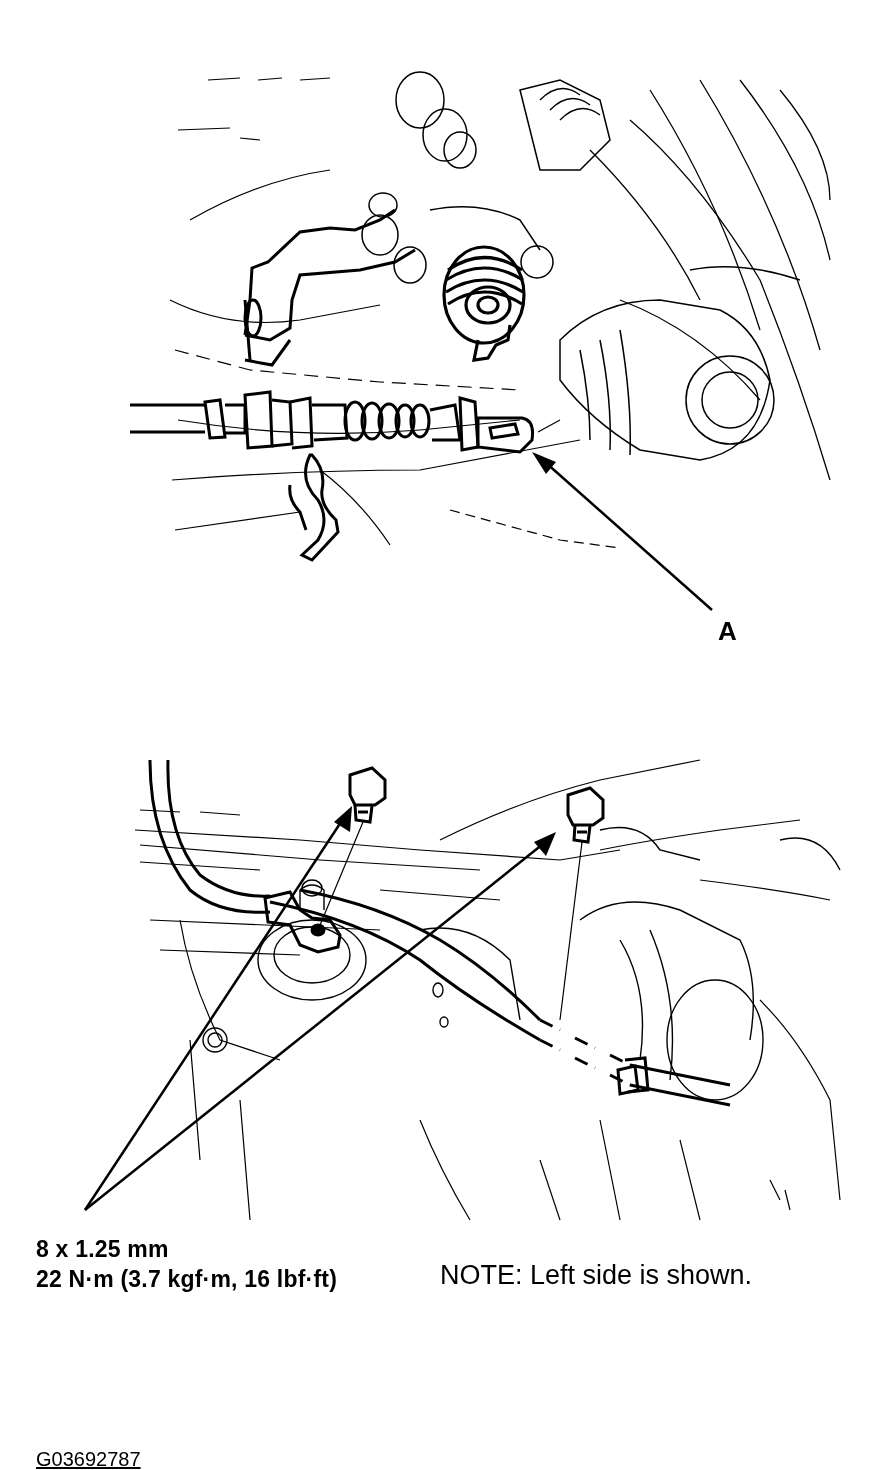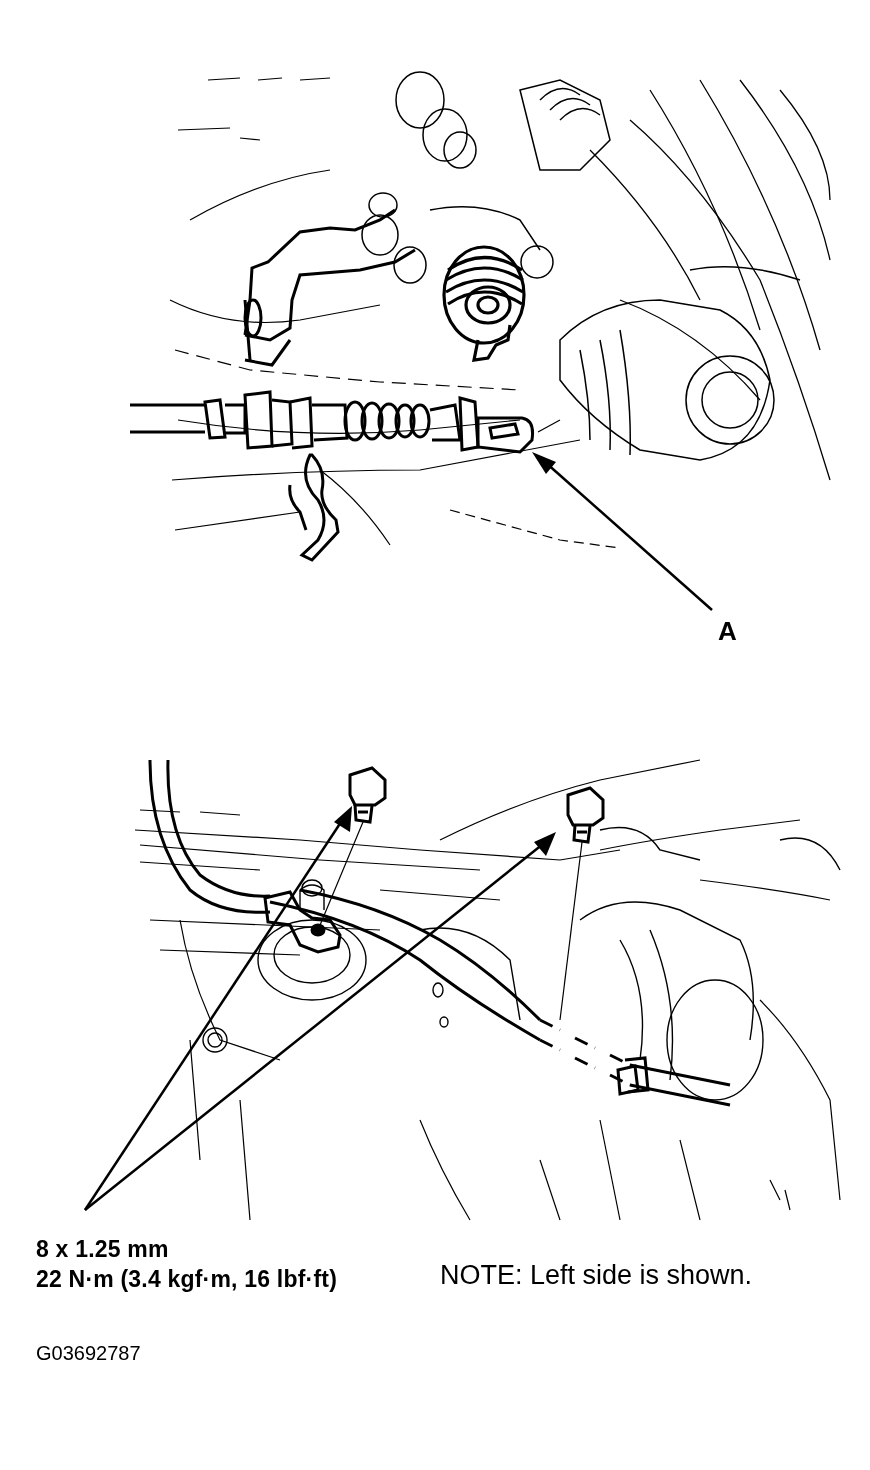--- a/index.html
+++ b/index.html
@@ -13,21 +13,21 @@
       font-family: "Liberation Sans", sans-serif;
     }
     #callout-a { left: 718px; top: 618px; }
     .spec {
       position: absolute; left: 36px; font-weight: bold; font-size: 23px; line-height: 30px;
       font-family: "Liberation Sans", sans-serif; letter-spacing: 0.2px;
     }
     #spec-size { top: 1234px; }
     #spec-torque { top: 1264px; }
     #note { position: absolute; left: 440px; top: 1260px; font-size: 27px; font-family: "Liberation Sans", sans-serif; }
-    #fig-id { position: absolute; left: 36px; top: 1342px; font-size: 20px; font-family: "Liberation Sans", sans-serif; }
+    #fig-id { position: absolute; left: 36px; top: 1448px; font-size: 20px; font-family: "Liberation Sans", sans-serif; text-decoration: underline; }
   </style>
 </head>
 <body>
 
 <div class="fig" id="fig-top">
   <svg width="870" height="680" viewBox="0 0 870 680" fill="none" stroke="#000">
 
     <g stroke-width="1.2">
       <path d="M208 80 L240 78 M258 80 L282 78 M300 80 L330 78"></path>
       <path d="M178 130 L230 128 M240 138 L260 140"></path>
@@ -203,15 +203,15 @@
     <g>
       <line x1="85" y1="470" x2="345" y2="76" stroke-width="2.5"></line>
       <polygon points="352,66 350,92 334,82" fill="#000" stroke="none"></polygon>
       <line x1="85" y1="470" x2="548" y2="100" stroke-width="2.5"></line>
       <polygon points="556,92 546,116 534,102" fill="#000" stroke="none"></polygon>
     </g>
   </svg>
 </div>
 
 <div class="spec" id="spec-size">8 x 1.25 mm</div>
-<div class="spec" id="spec-torque">22 N·m (3.4 kgf·m, 16 lbf·ft)</div>
+<div class="spec" id="spec-torque">22 N·m (3.7 kgf·m, 16 lbf·ft)</div>
 <div id="note">NOTE: Left side is shown.</div>
 <div id="fig-id">G03692787</div>
 
 </body></html>

